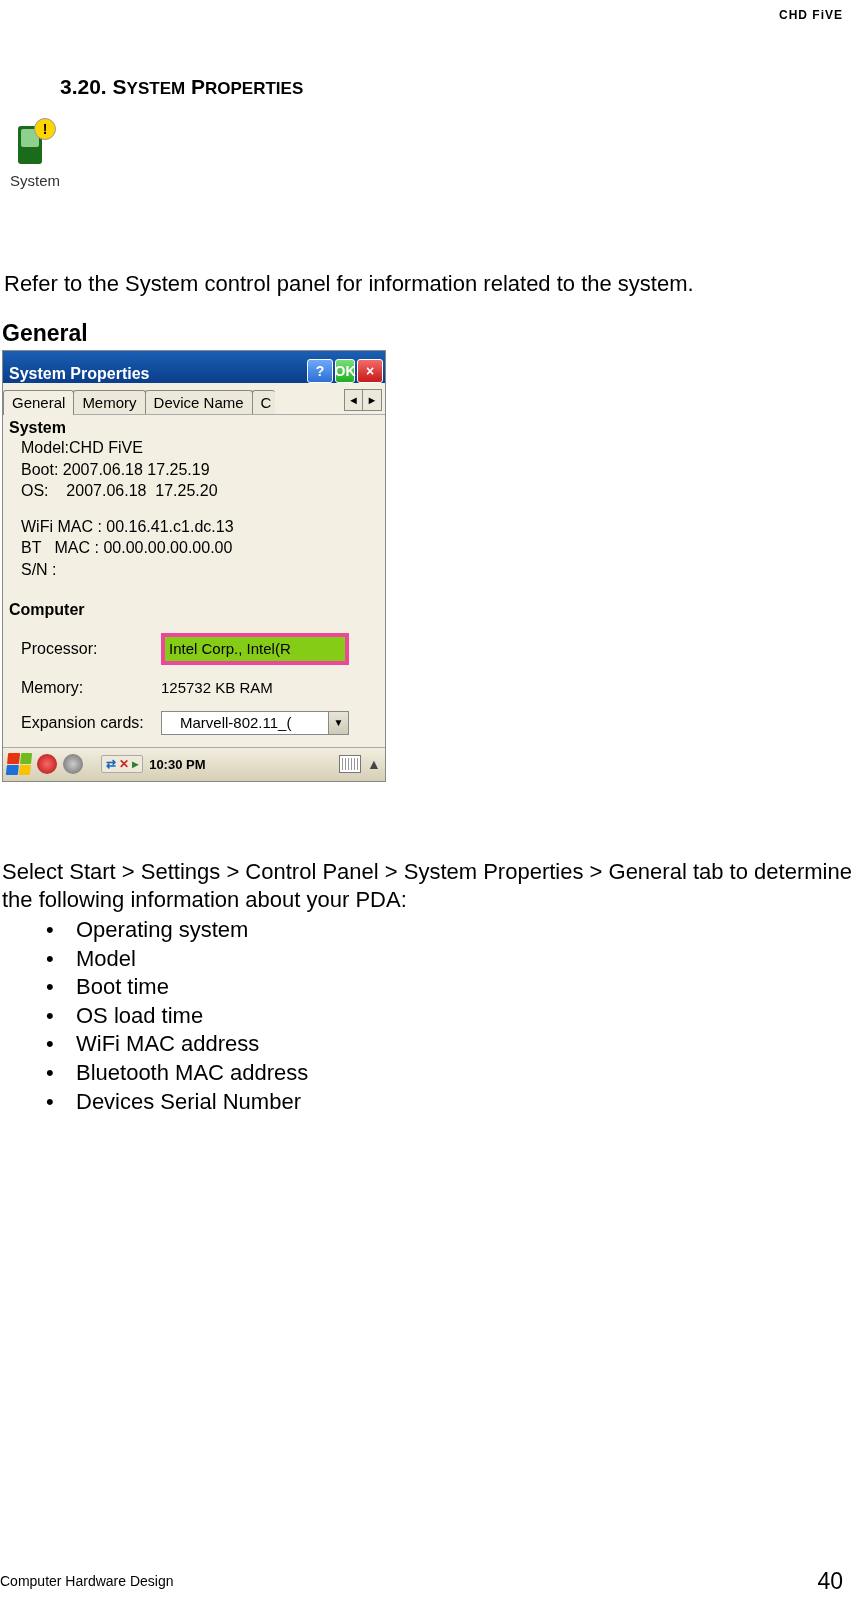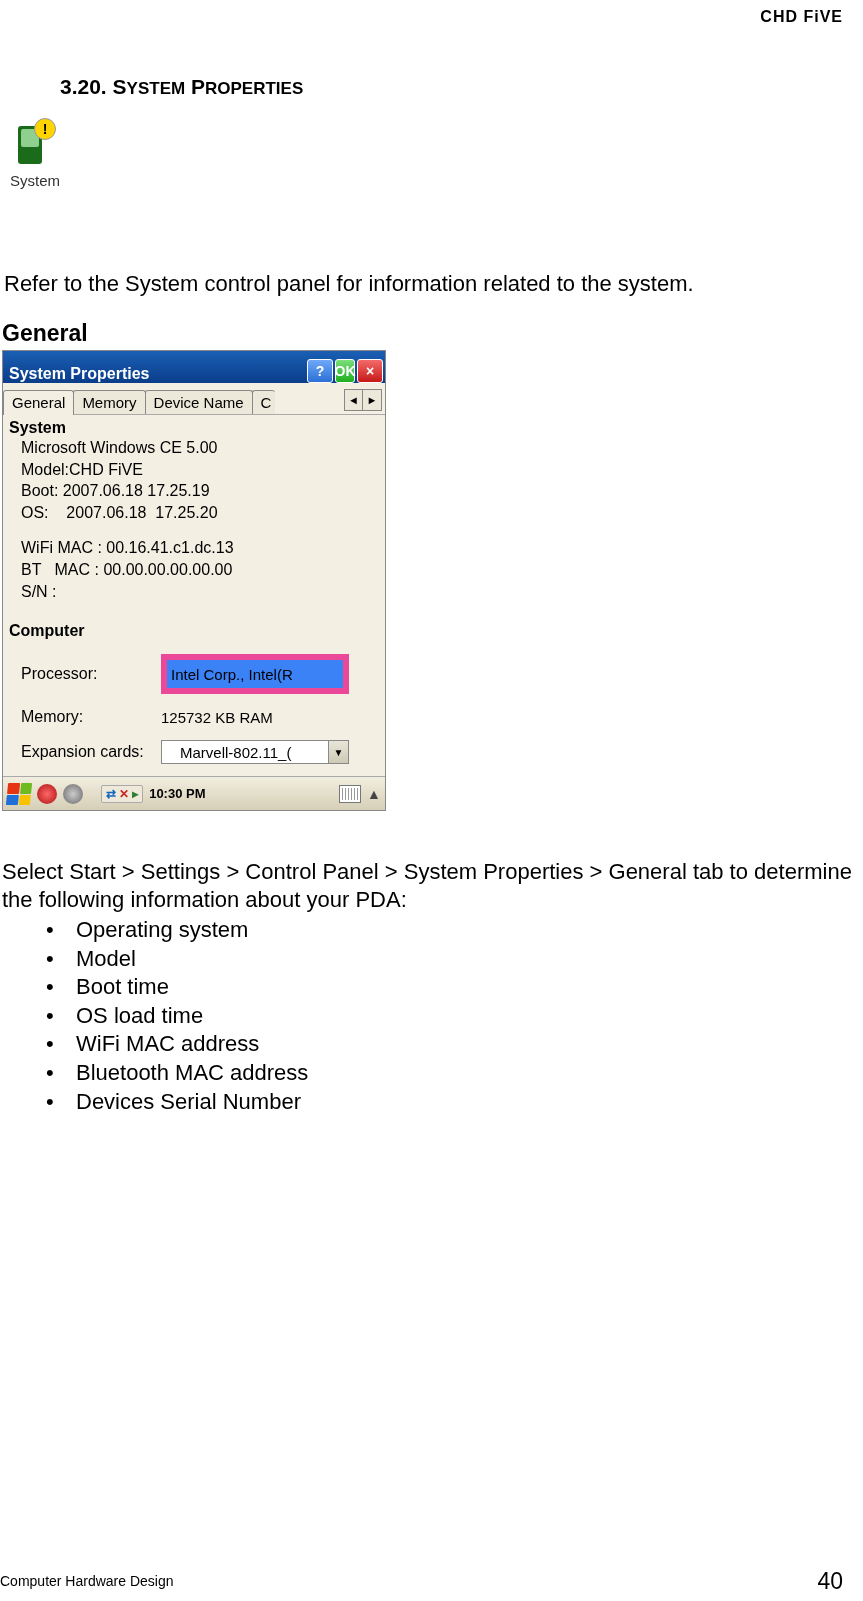--- a/index.html
+++ b/index.html
@@ -10,21 +10,21 @@
       font-family: Arial, sans-serif;
       position: relative;
       padding: 0;
     }
     .header-brand {
       position: absolute;
       top: 8px;
       right: 20px;
       font-family: Arial, sans-serif;
       font-weight: bold;
-      font-size: 16px;
+      font-size: 12px;
       letter-spacing: 1px;
       color: #000;
     }
     .section-number {
       position: absolute;
       top: 75px;
       left: 60px;
       font-weight: bold;
       font-size: 21px;
     }
@@ -173,23 +173,23 @@
     .info-line { padding-left: 12px; font-size: 16px; line-height: 1.35; }
     .comp-row {
       display: flex;
       align-items: center;
       padding-left: 12px;
       margin-top: 14px;
       font-size: 16px;
     }
     .comp-label { width: 140px; }
     .comp-field {
-      border: 6px solid #ec4899;
-      background: #3b82f6;
-      height: 40px;
+      border: 4px solid #ec4899;
+      background: #84cc16;
+      height: 32px;
       width: 188px;
       padding: 1px 4px;
       font-size: 15px;
       overflow: hidden;
       white-space: nowrap;
       display: flex;
       align-items: center;
     }
     .comp-text { width: 188px; font-size: 15px;}
     .comp-select {
@@ -336,21 +336,20 @@
     <div class="tab">Memory</div>
     <div class="tab">Device Name</div>
     <div class="tab partial">C</div>
     <div class="tab-arrows">
       <div class="tab-arrow">◄</div>
       <div class="tab-arrow">►</div>
     </div>
   </div>
   <div class="panel">
     <div class="group-label">System</div>
-    <div class="info-line">Microsoft Windows CE 5.00</div>
     <div class="info-line">Model:CHD FiVE</div>
     <div class="info-line">Boot: 2007.06.18  17.25.19</div>
     <div class="info-line" style="white-space:pre">OS:    2007.06.18  17.25.20</div>
     <div style="height:14px"></div>
     <div class="info-line">WiFi MAC : 00.16.41.c1.dc.13</div>
     <div class="info-line" style="white-space:pre">BT   MAC : 00.00.00.00.00.00</div>
     <div class="info-line">S/N :</div>
     <div style="height:18px"></div>
     <div class="group-label">Computer</div>
     <div class="comp-row">

